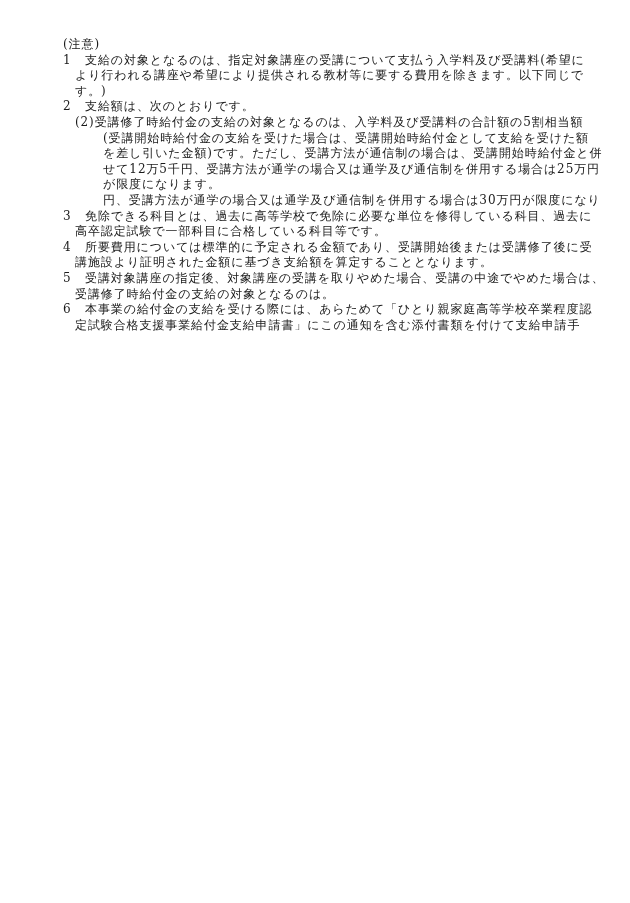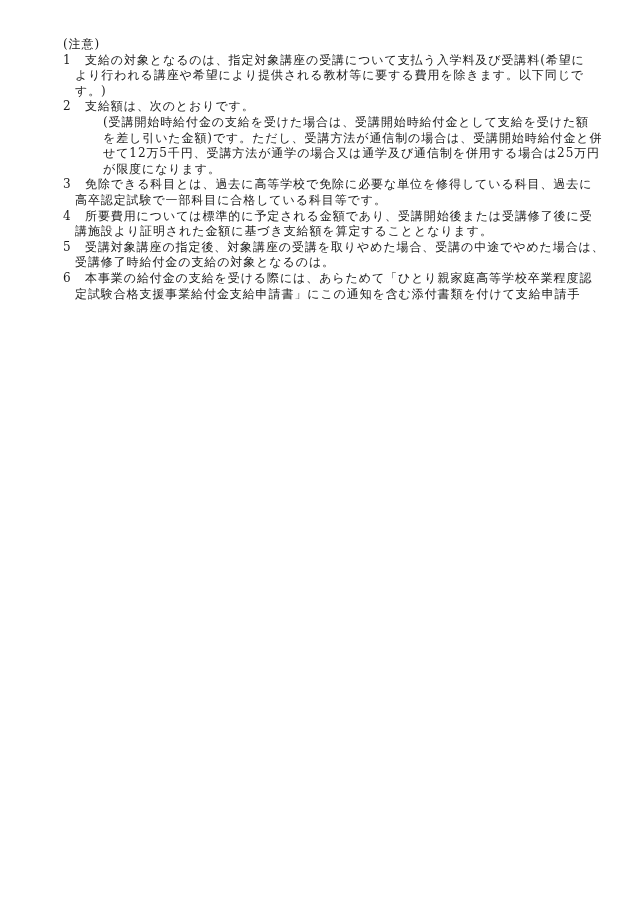--- a/index.html
+++ b/index.html
@@ -47,27 +47,29 @@
     <div class="line"><span class="num">1</span><span style="padding-left:8px">支給の対象となるのは、指定対象講座の受講について支払う入学料及び受講料(希望に</span></div>
     <div class="line ind1">より行われる講座や希望により提供される教材等に要する費用を除きます。以下同じで</div>
     <div class="line ind1">す。)</div>
   </div>
 
   <div>
     <div class="line"><span class="num">2</span><span style="padding-left:8px">支給額は、次のとおりです。</span></div>
 
 
     <div>
+      <div class="line ind2"><span>(2)</span><span>受講修了時給付金の支給の対象となるのは、入学料及び受講料の合計額の5割相当額</span></div>
       <div class="line ind3">(受講開始時給付金の支給を受けた場合は、受講開始時給付金として支給を受けた額</div>
       <div class="line ind3">を差し引いた金額)です。ただし、受講方法が通信制の場合は、受講開始時給付金と併</div>
       <div class="line ind3">せて12万5千円、受講方法が通学の場合又は通学及び通信制を併用する場合は25万円</div>
       <div class="line ind3">が限度になります。</div>
     </div>
 
     <div>
+      <div class="line ind3">円、受講方法が通学の場合又は通学及び通信制を併用する場合は30万円が限度になり</div>
     </div>
   </div>
 
   <div>
     <div class="line"><span class="num">3</span><span style="padding-left:8px">免除できる科目とは、過去に高等学校で免除に必要な単位を修得している科目、過去に</span></div>
     <div class="line ind1">高卒認定試験で一部科目に合格している科目等です。</div>
   </div>
 
   <div>
     <div class="line"><span class="num">4</span><span style="padding-left:8px">所要費用については標準的に予定される金額であり、受講開始後または受講修了後に受</span></div>

